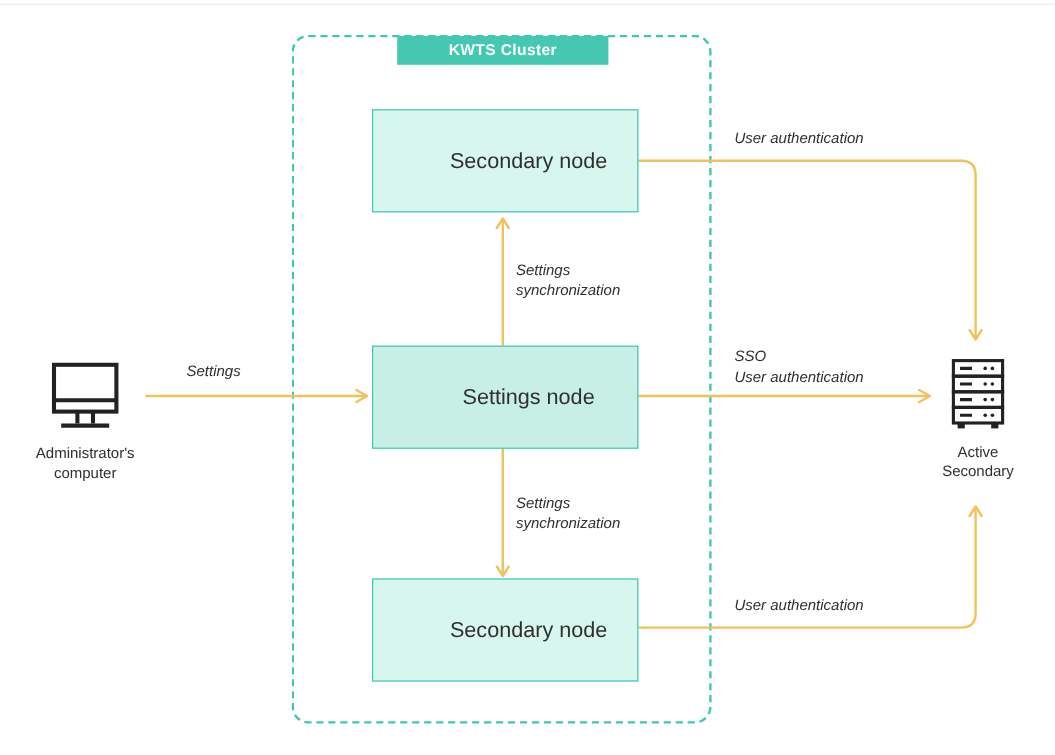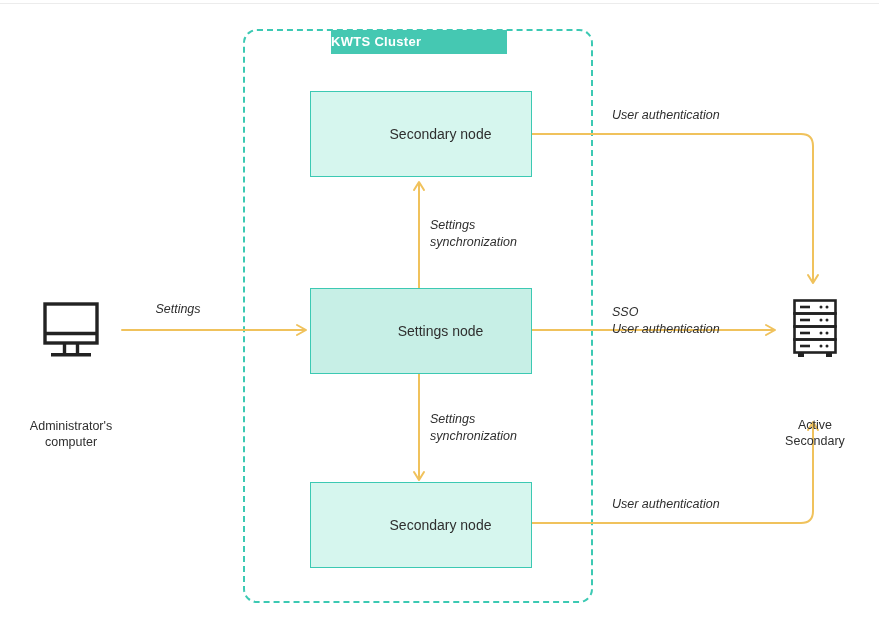--- a/index.html
+++ b/index.html
@@ -33,31 +33,31 @@
     border: 2px dashed var(--teal);
     border-radius: 14px;
     background: transparent;
   }
   .cluster-badge {
     position: absolute;
     left: 331px; top: 30px; width: 176px; height: 24px;
     background: var(--badge);
     color: #ffffff;
     font-size: 13px; font-weight: bold; letter-spacing: 0.3px;
-    line-height: 24px;
+    text-align: center; line-height: 24px;
     z-index: 3;
   }
 
   .node {
     position: absolute;
     width: 222px; height: 86px;
     background: var(--node_fill);
     border: 1.5px solid var(--teal);
     display: flex; align-items: center; justify-content: center;
-    font-size: 14px;
+    font-size: 18px;
     z-index: 2;
     padding-left: 39px;
   }
   .node.control { background: var(--control_fill); }
   .node.sec-top { left: 310px; top: 91px; }
   .node.control { left: 310px; top: 288px; }
   .node.sec-bottom { left: 310px; top: 482px; }
 
   .edges-svg {
     position: absolute; left: 0; top: 0; width: 879px; height: 629px;
@@ -84,21 +84,20 @@
     font-style: italic;
   }
   .edge-label.centered { text-align: center; white-space: normal; }
 
   .entity-label {
     position: absolute;
     font-size: 12.5px;
     line-height: 16px;
     text-align: center;
     z-index: 2;
-    margin-top: 48px;
   }
 </style>
 </head>
 <body>
 
 <div class="stage">
 
   <div class="top-divider"></div>
 
   <div class="cluster-box"></div>
@@ -191,21 +190,21 @@
   <div class="edge-label" style="left:430px; top:217px;">
     <div>Settings</div>
     <div>synchronization</div>
   </div>
 
   <div class="edge-label" style="left:430px; top:411px;">
     <div>Settings</div>
     <div>synchronization</div>
   </div>
 
-  <div class="edge-label" style="left:612px; top:304px;">
+  <div class="edge-label" style="left:612px; top:289px;">
     <div>SSO</div>
     <div>User authentication</div>
   </div>
 
   <div class="edge-label" style="left:612px; top:107px;">User authentication</div>
 
   <div class="edge-label" style="left:612px; top:496px;">User authentication</div>
 
 </div>
 

